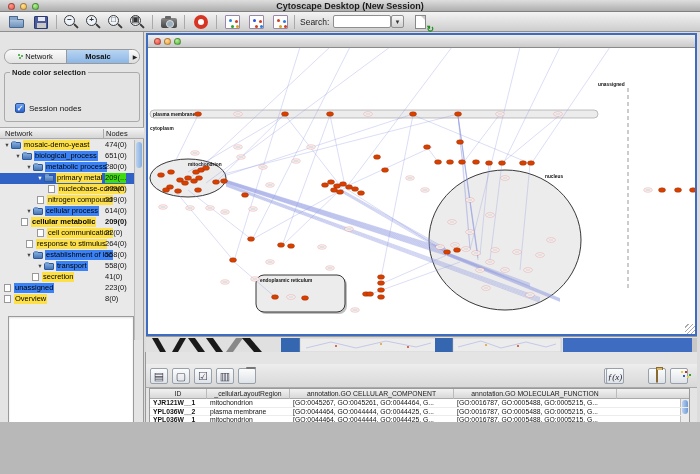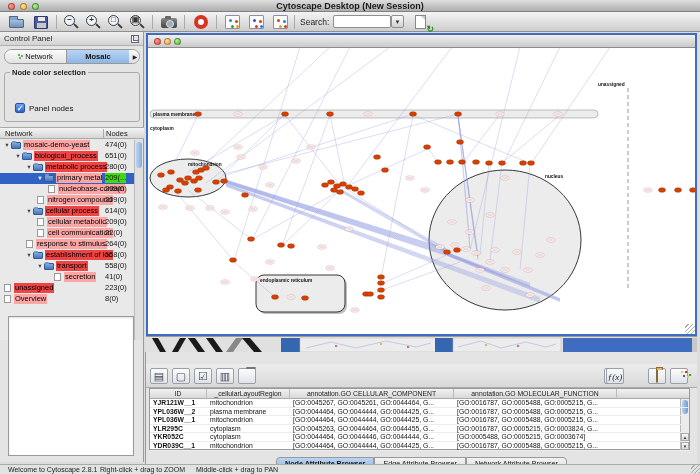--- a/index.html
+++ b/index.html
@@ -1,18 +1,18 @@
 <!DOCTYPE html>
 <html><head>
 <meta charset="utf-8">
 <style>
   *{box-sizing:border-box;margin:0;padding:0}
   html,body{width:700px;height:474px;overflow:hidden}
   body{font-family:"Liberation Sans",sans-serif;background:#b8b8b8}
-  #app{position:absolute;left:0;top:0;width:700px;height:474px;background:#dcdcdc;overflow:hidden}
+  #app{position:absolute;left:0;top:0;width:700px;height:422px;background:#dcdcdc;overflow:hidden}
 
   
   .titlebar{position:absolute;left:0;top:0;width:700px;height:12px;background:linear-gradient(#dedede,#aeaeae);border-bottom:1px solid #808080}
   .titlebar .ttl{position:absolute;left:0;right:0;top:1px;text-align:center;font-size:9px;font-weight:bold;color:#1a1a1a}
   .tl{position:absolute;top:2.5px;width:7px;height:7px;border-radius:50%;border:0.5px solid rgba(0,0,0,.35)}
   .tl.r{left:8px;background:radial-gradient(circle at 35% 30%,#ff9a8a,#f5554a)}
   .tl.y{left:20px;background:radial-gradient(circle at 35% 30%,#ffe09a,#f5b23a)}
   .tl.g{left:32px;background:radial-gradient(circle at 35% 30%,#b8f0a0,#53c234)}
 
   
@@ -68,22 +68,22 @@
   .tree{position:absolute;left:0;top:108px;width:134px;height:200px;background:#e9e9e9;overflow:hidden}
   .trow{position:relative;height:11px;white-space:nowrap}
   .trow.sel{background:#2f62c4}
   .arr{display:inline-block;width:8px;font-size:5.5px;color:#444;vertical-align:top;line-height:11px;text-align:center}
   .trow.sel .arr{color:#fff}
   .ticon{display:inline-block;vertical-align:top;margin-top:1.5px}
   .ticon.folder{width:10px;height:7px;background:linear-gradient(#7fa9dc,#4876b4);border:1px solid #2d5a9e;border-radius:1px;position:relative;margin-right:2px}
   .ticon.folder::before{content:"";position:absolute;left:0;top:-2px;width:4px;height:2px;background:#6f99cc;border-radius:1px 1px 0 0}
   .ticon.leaf{width:7px;height:8px;background:#fff;border:1px solid #999;margin:1px 3px 0 1px}
   .chip{display:inline-block;vertical-align:top;font-size:7.5px;line-height:10px;padding:0 1px;max-width:100%;overflow:hidden;color:#000}
-  .chip.green{background:#fca5a5}
-  .chip.red{background:#ef4444}
+  .chip.green{background:#fde047}
+  .chip.red{background:#3b82f6}
   .cnt{position:absolute;left:105px;top:0;font-size:7.5px;line-height:10px;color:#111}
   .trow.sel .cnt{background:#3fdc0c}
   .tree-scroll{position:absolute;left:134px;top:108px;width:9px;height:200px;background:#e0e0e0;border-left:1px solid #bbb}
   .tree-scroll .thumb{position:absolute;left:1px;top:2px;width:6px;height:26px;border-radius:3px;background:linear-gradient(90deg,#bcd2ee,#84aede)}
   .birdseye{position:absolute;left:8px;top:284px;width:126px;height:140px;background:#fff;border:1px solid #9a9a9a;box-shadow:inset 0 1px 2px rgba(0,0,0,.12)}
 
   
   .mainwin{position:absolute;left:146px;top:33px;width:551px;height:303px;border:2px solid #3e6cc0;background:#fff}
   .mw-titlebar{position:absolute;left:0;top:0;width:100%;height:13px;background:linear-gradient(#efefef,#cacaca);border-bottom:1px solid #8a8a8a}
   .mw-titlebar .ttl{position:absolute;left:0;right:0;top:1.5px;text-align:center;font-size:8px;color:#222}
@@ -191,54 +191,51 @@
     <span class="searchlbl">Search:</span>
     <span class="searchbox"></span>
     <span class="searchbtn">▼</span>
     <span class="tbicon" style="left:410px">
         <span class="ic-page"></span>
         <span class="ic-refresh">↻</span>
       </span>
   </div>
 
   <div class="cpanel">
-    <div class="cp-head"><span>Control Panel</span>
-      <span class="float-ico"></span>
-    </div>
     <div class="cp-tabs">
       <span class="cp-tab t1"><span class="netdot"></span><span>Network</span></span>
       <span class="cp-tab t2"><span>Mosaic</span></span>
       <span class="cp-tab arrow">▶</span>
     </div>
     <div class="groupbox">
       <span class="glabel">Node color selection</span>
       <span class="chkrow">
         <span class="chkbox">✓</span>
-        <span class="chklbl">Panel nodes</span>
+        <span class="chklbl">Session nodes</span>
       </span>
     </div>
     <div class="tree-head">
       <span class="c1">Network</span>
       <span class="div"></span>
       <span class="c2">Nodes</span>
     </div>
     <div class="tree" id="tree">
         <div class="trow" style="padding-left: 3px;"><span class="arr">▼</span><span class="ticon folder"></span><span class="chip green">mosaic-demo-yeast</span><span class="cnt">474(0)</span></div>
         <div class="trow" style="padding-left: 14px;"><span class="arr">▼</span><span class="ticon folder"></span><span class="chip red">biological_process</span><span class="cnt">651(0)</span></div>
         <div class="trow" style="padding-left: 25px;"><span class="arr">▼</span><span class="ticon folder"></span><span class="chip red">metabolic process</span><span class="cnt">280(0)</span></div>
         <div class="trow sel" style="padding-left: 36px;"><span class="arr">▼</span><span class="ticon folder"></span><span class="chip green" style="width: 46px;">primary metabolic pr</span><span class="cnt">209(...</span></div>
         <div class="trow" style="padding-left: 47px;"><span class="ticon leaf"></span><span class="chip green">nucleobase-contain</span><span class="cnt">209(0)</span></div>
         <div class="trow" style="padding-left: 36px;"><span class="ticon leaf"></span><span class="chip green">nitrogen compound</span><span class="cnt">209(0)</span></div>
         <div class="trow" style="padding-left: 25px;"><span class="arr">▼</span><span class="ticon folder"></span><span class="chip red">cellular process</span><span class="cnt">614(0)</span></div>
-        <div class="trow" style="padding-left: 36px;"><span class="ticon leaf"></span><span class="chip green">cellular metabolic</span><span class="cnt">209(0)</span></div>
+        <div class="trow" style="padding-left: 20px; font-weight: bold;"><span class="ticon leaf"></span><span class="chip green">cellular metabolic</span><span class="cnt">209(0)</span></div>
         <div class="trow" style="padding-left: 36px;"><span class="ticon leaf"></span><span class="chip green">cell communication</span><span class="cnt">22(0)</span></div>
         <div class="trow" style="padding-left: 25px;"><span class="ticon leaf"></span><span class="chip green">response to stimulus</span><span class="cnt">264(0)</span></div>
         <div class="trow" style="padding-left: 25px;"><span class="arr">▼</span><span class="ticon folder"></span><span class="chip red">establishment of loc</span><span class="cnt">558(0)</span></div>
         <div class="trow" style="padding-left: 36px;"><span class="arr">▼</span><span class="ticon folder"></span><span class="chip red">transport</span><span class="cnt">558(0)</span></div>
-        <div class="trow" style="padding-left: 53px;"><span class="ticon leaf"></span><span class="chip green">secretion</span><span class="cnt">41(0)</span></div>
+        <div class="trow" style="padding-left: 31px;"><span class="ticon leaf"></span><span class="chip green">secretion</span><span class="cnt">41(0)</span></div>
         <div class="trow" style="padding-left: 3px;"><span class="ticon leaf"></span><span class="chip red">unassigned</span><span class="cnt">223(0)</span></div>
         <div class="trow" style="padding-left: 3px;"><span class="ticon leaf"></span><span class="chip green">Overview</span><span class="cnt">8(0)</span></div>
       </div>
     <div class="tree-scroll">
         <span class="thumb"></span>
       </div>
     <div class="birdseye"></div>
   </div>
 
   <div class="mainwin">

